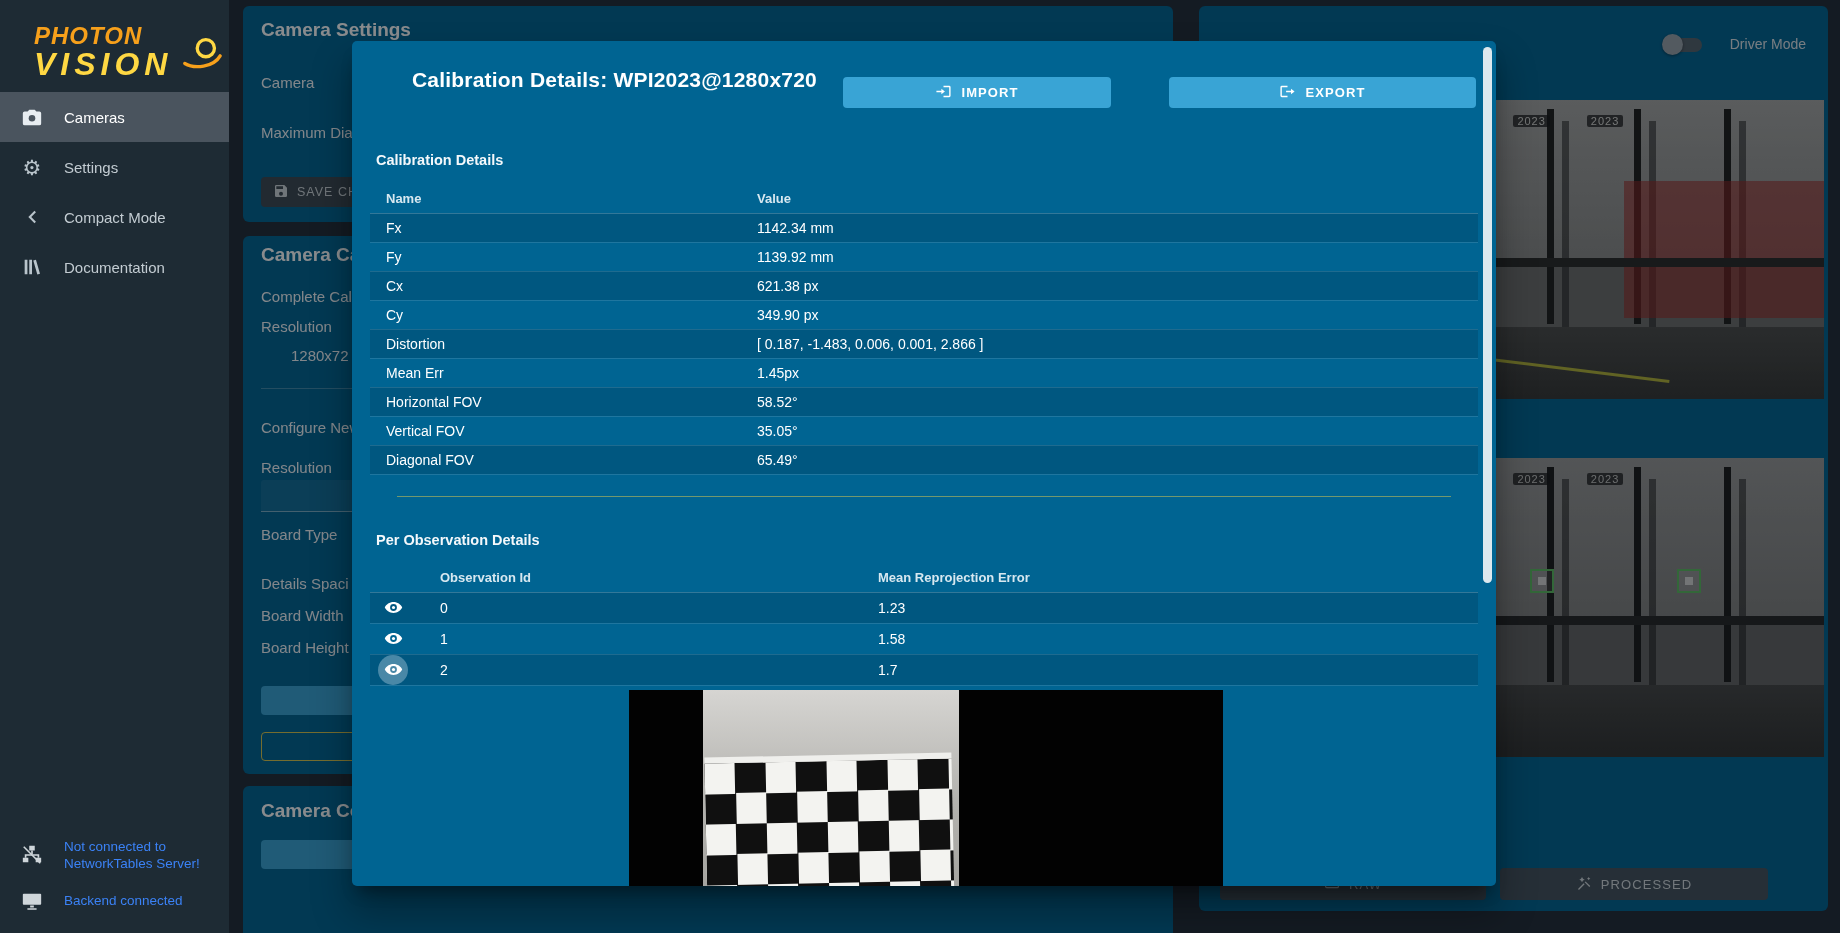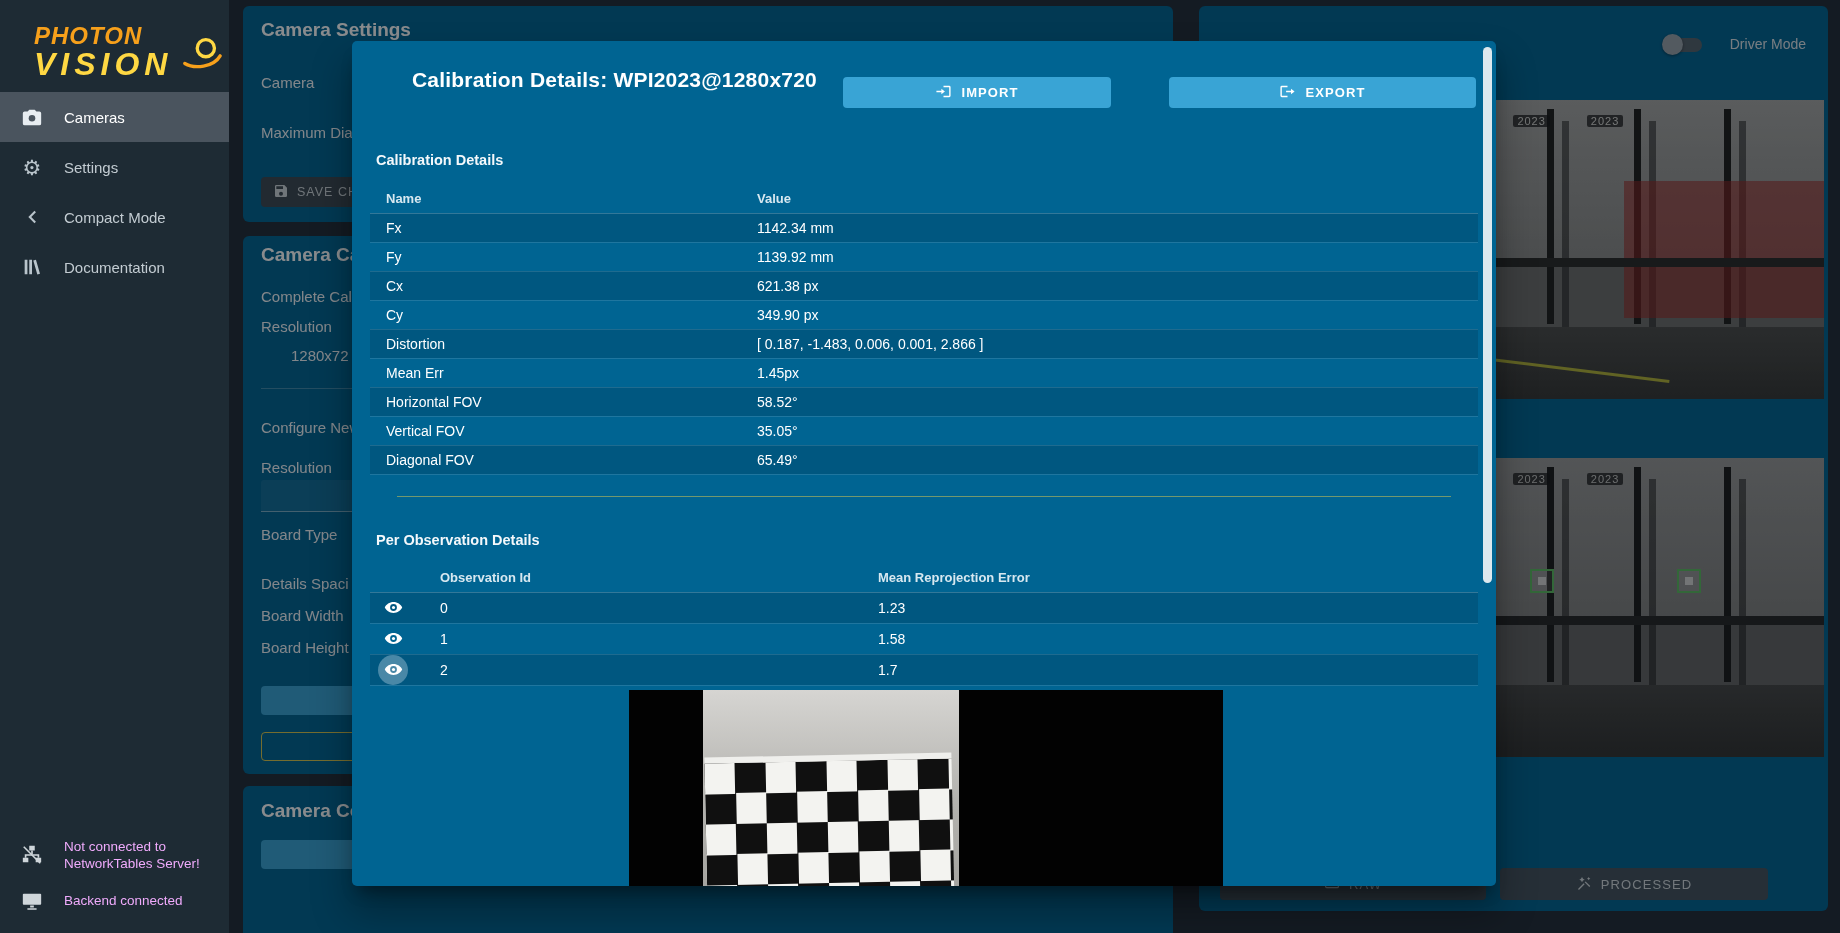--- a/index.html
+++ b/index.html
@@ -18,21 +18,21 @@
   .logo-vision { font-size:32px; font-weight:800; font-style:italic; letter-spacing:5px; color:var(--accent-yellow,#ffd843); line-height:1.05; }
   .nav { position:absolute; top:92px; left:0; right:0; }
   .nav-item { display:flex; align-items:center; height:50px; padding-left:20px; gap:20px;
               color:#c3ccd2; font-size:15px; cursor:pointer; }
   .nav-item .ic { width:24px; height:24px; display:flex; align-items:center; justify-content:center; color:#b9c4cb; }
   .nav-item.active { background:var(--sidebar-active,#4a545e); color:#fff; }
   .nav-item.active .ic { color:#e8edf1; }
   .gear-glyph { font-size:21px; line-height:1; }
   .side-status { position:absolute; left:0; right:0; bottom:12px; }
   .status-row { display:flex; align-items:center; gap:20px; padding:8px 10px 8px 20px;
-                color:#f0abfc; font-size:13.5px; line-height:1.3; }
+                color:#3b82f6; font-size:13.5px; line-height:1.3; }
   .status-row .ic { width:24px; height:24px; flex:0 0 24px; color:#cfd6da; display:flex; align-items:center; justify-content:center; }
   .status-row .txt { max-width:140px; }
 
   
   .content { position:absolute; inset:0 0 0 229px; z-index:10; }
   .card { position:absolute; left:14px; width:930px; background:var(--card-blue,#006492);
           border-radius:6px; }
   .card-settings { top:6px; height:216px; }
   .card-calibration { top:236px; height:538px; }
   .card-control { top:786px; height:160px; }

